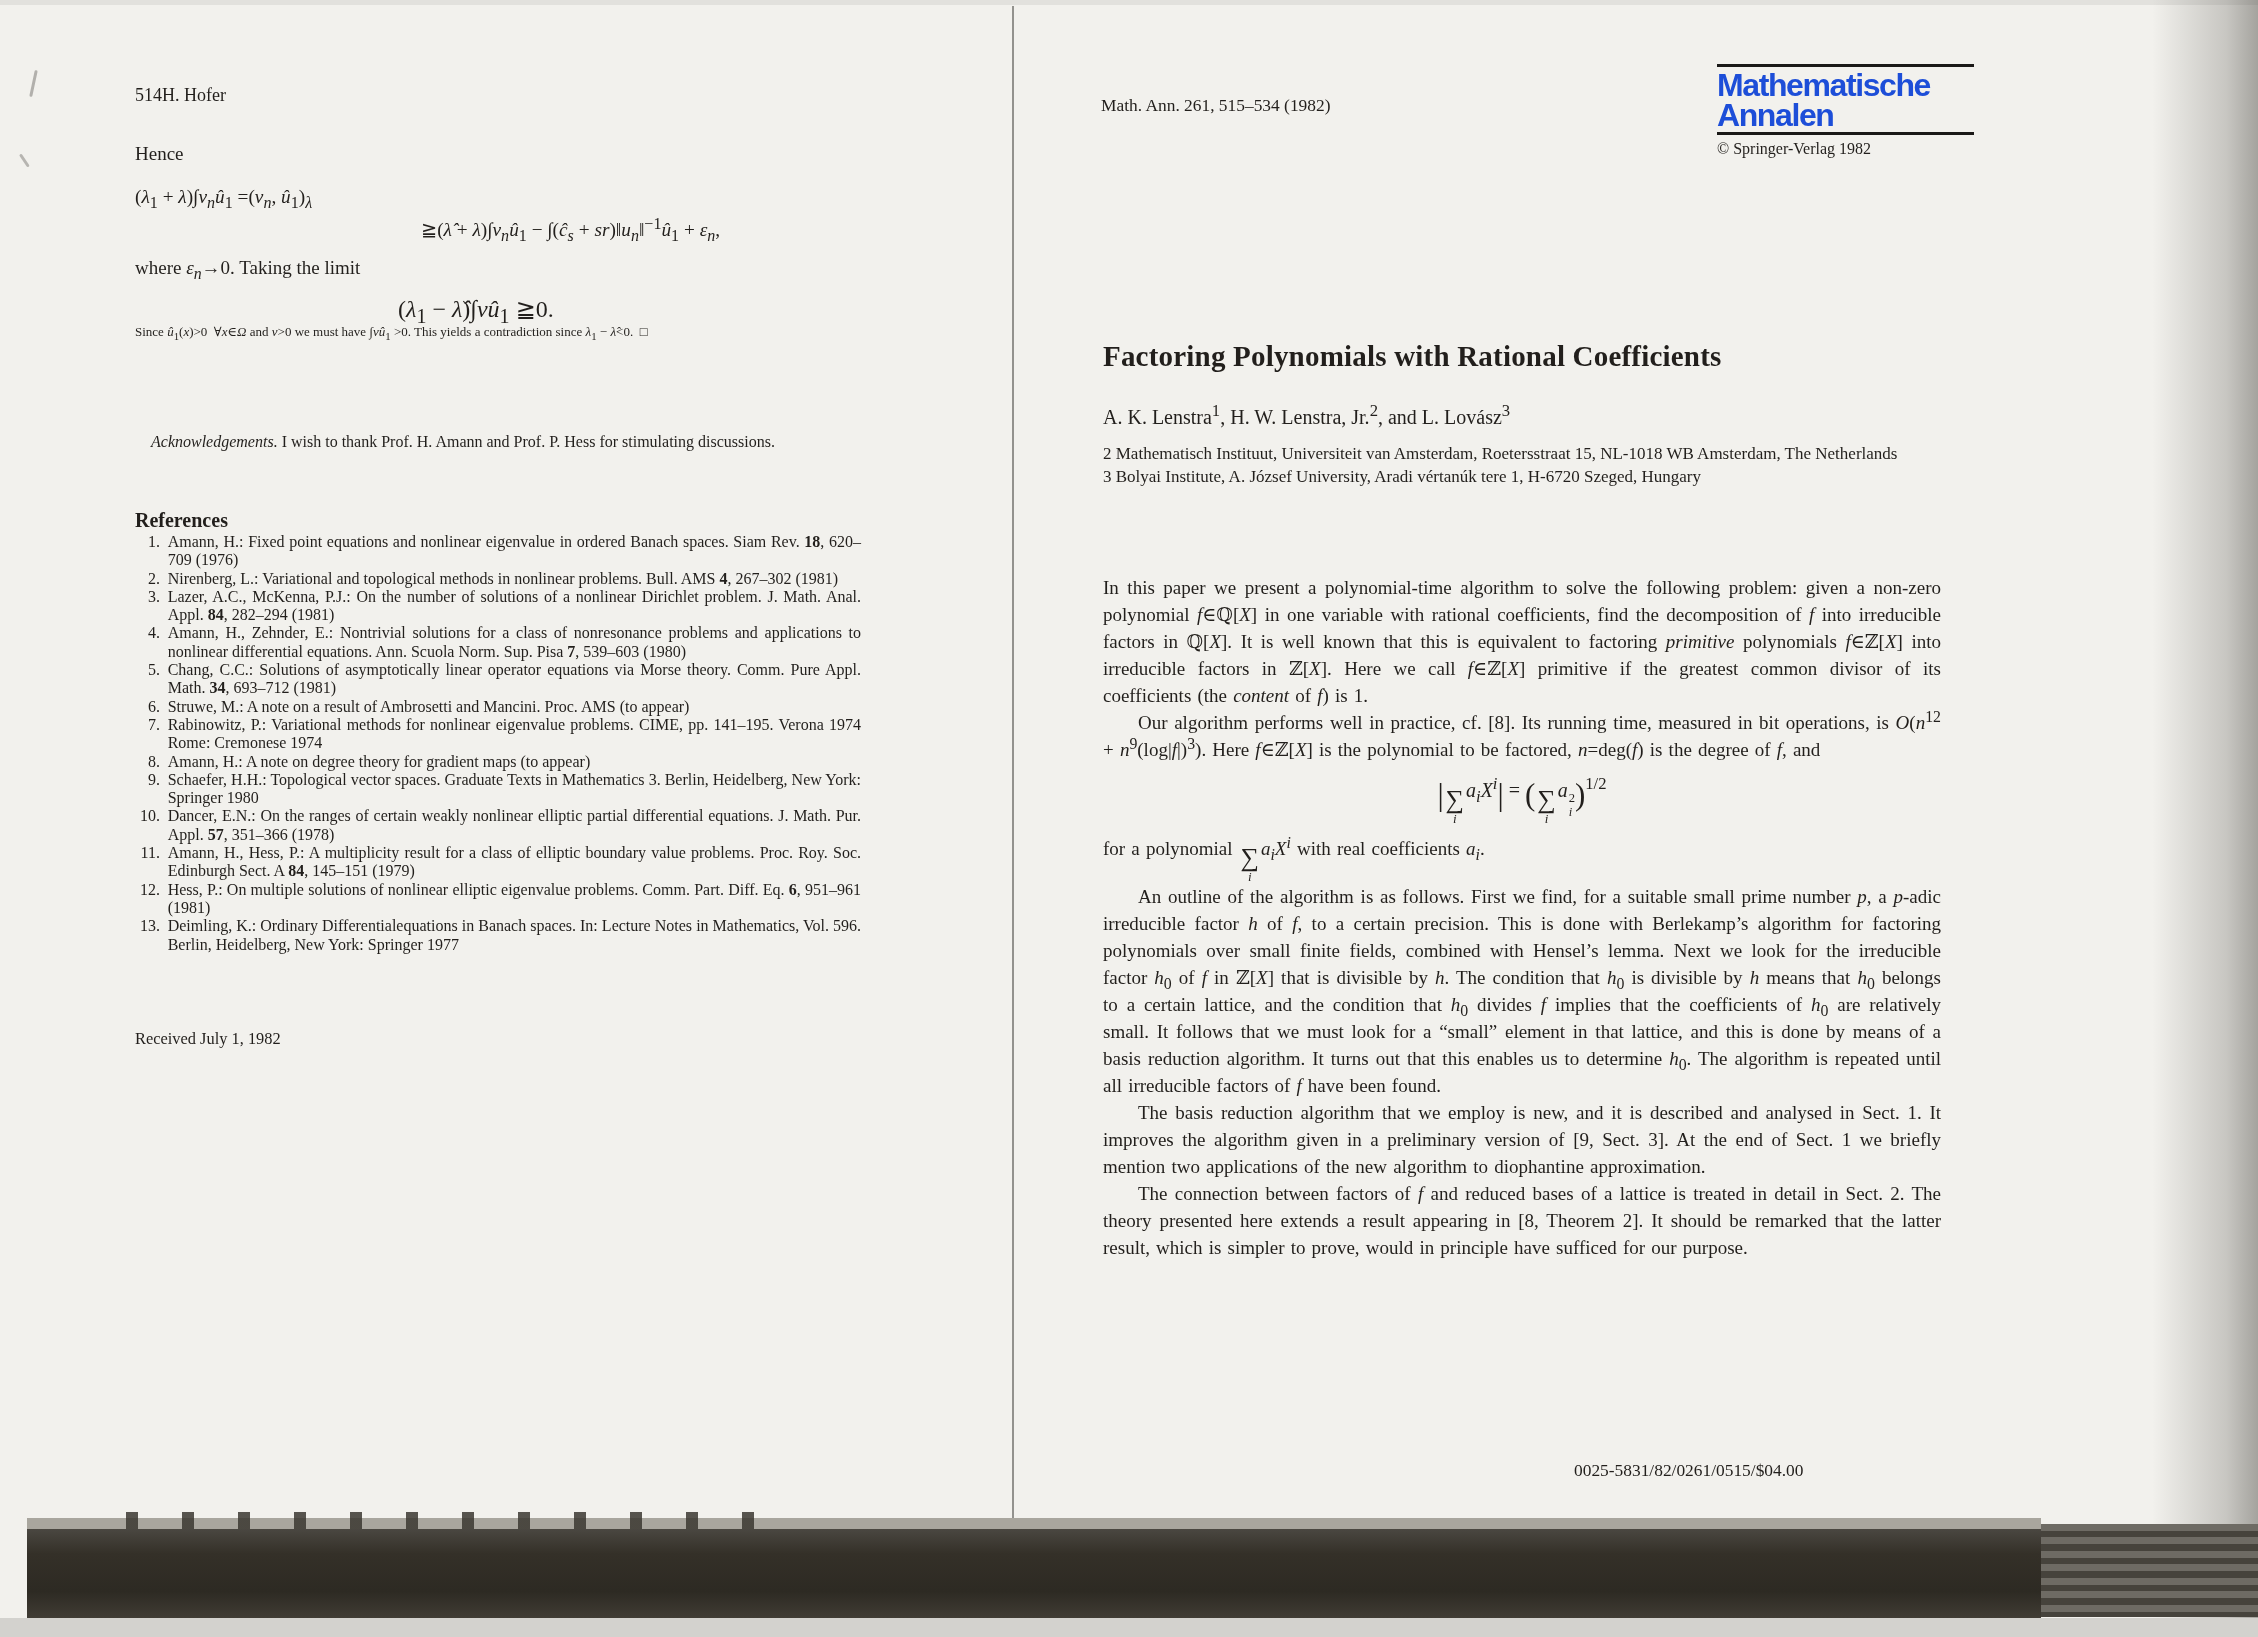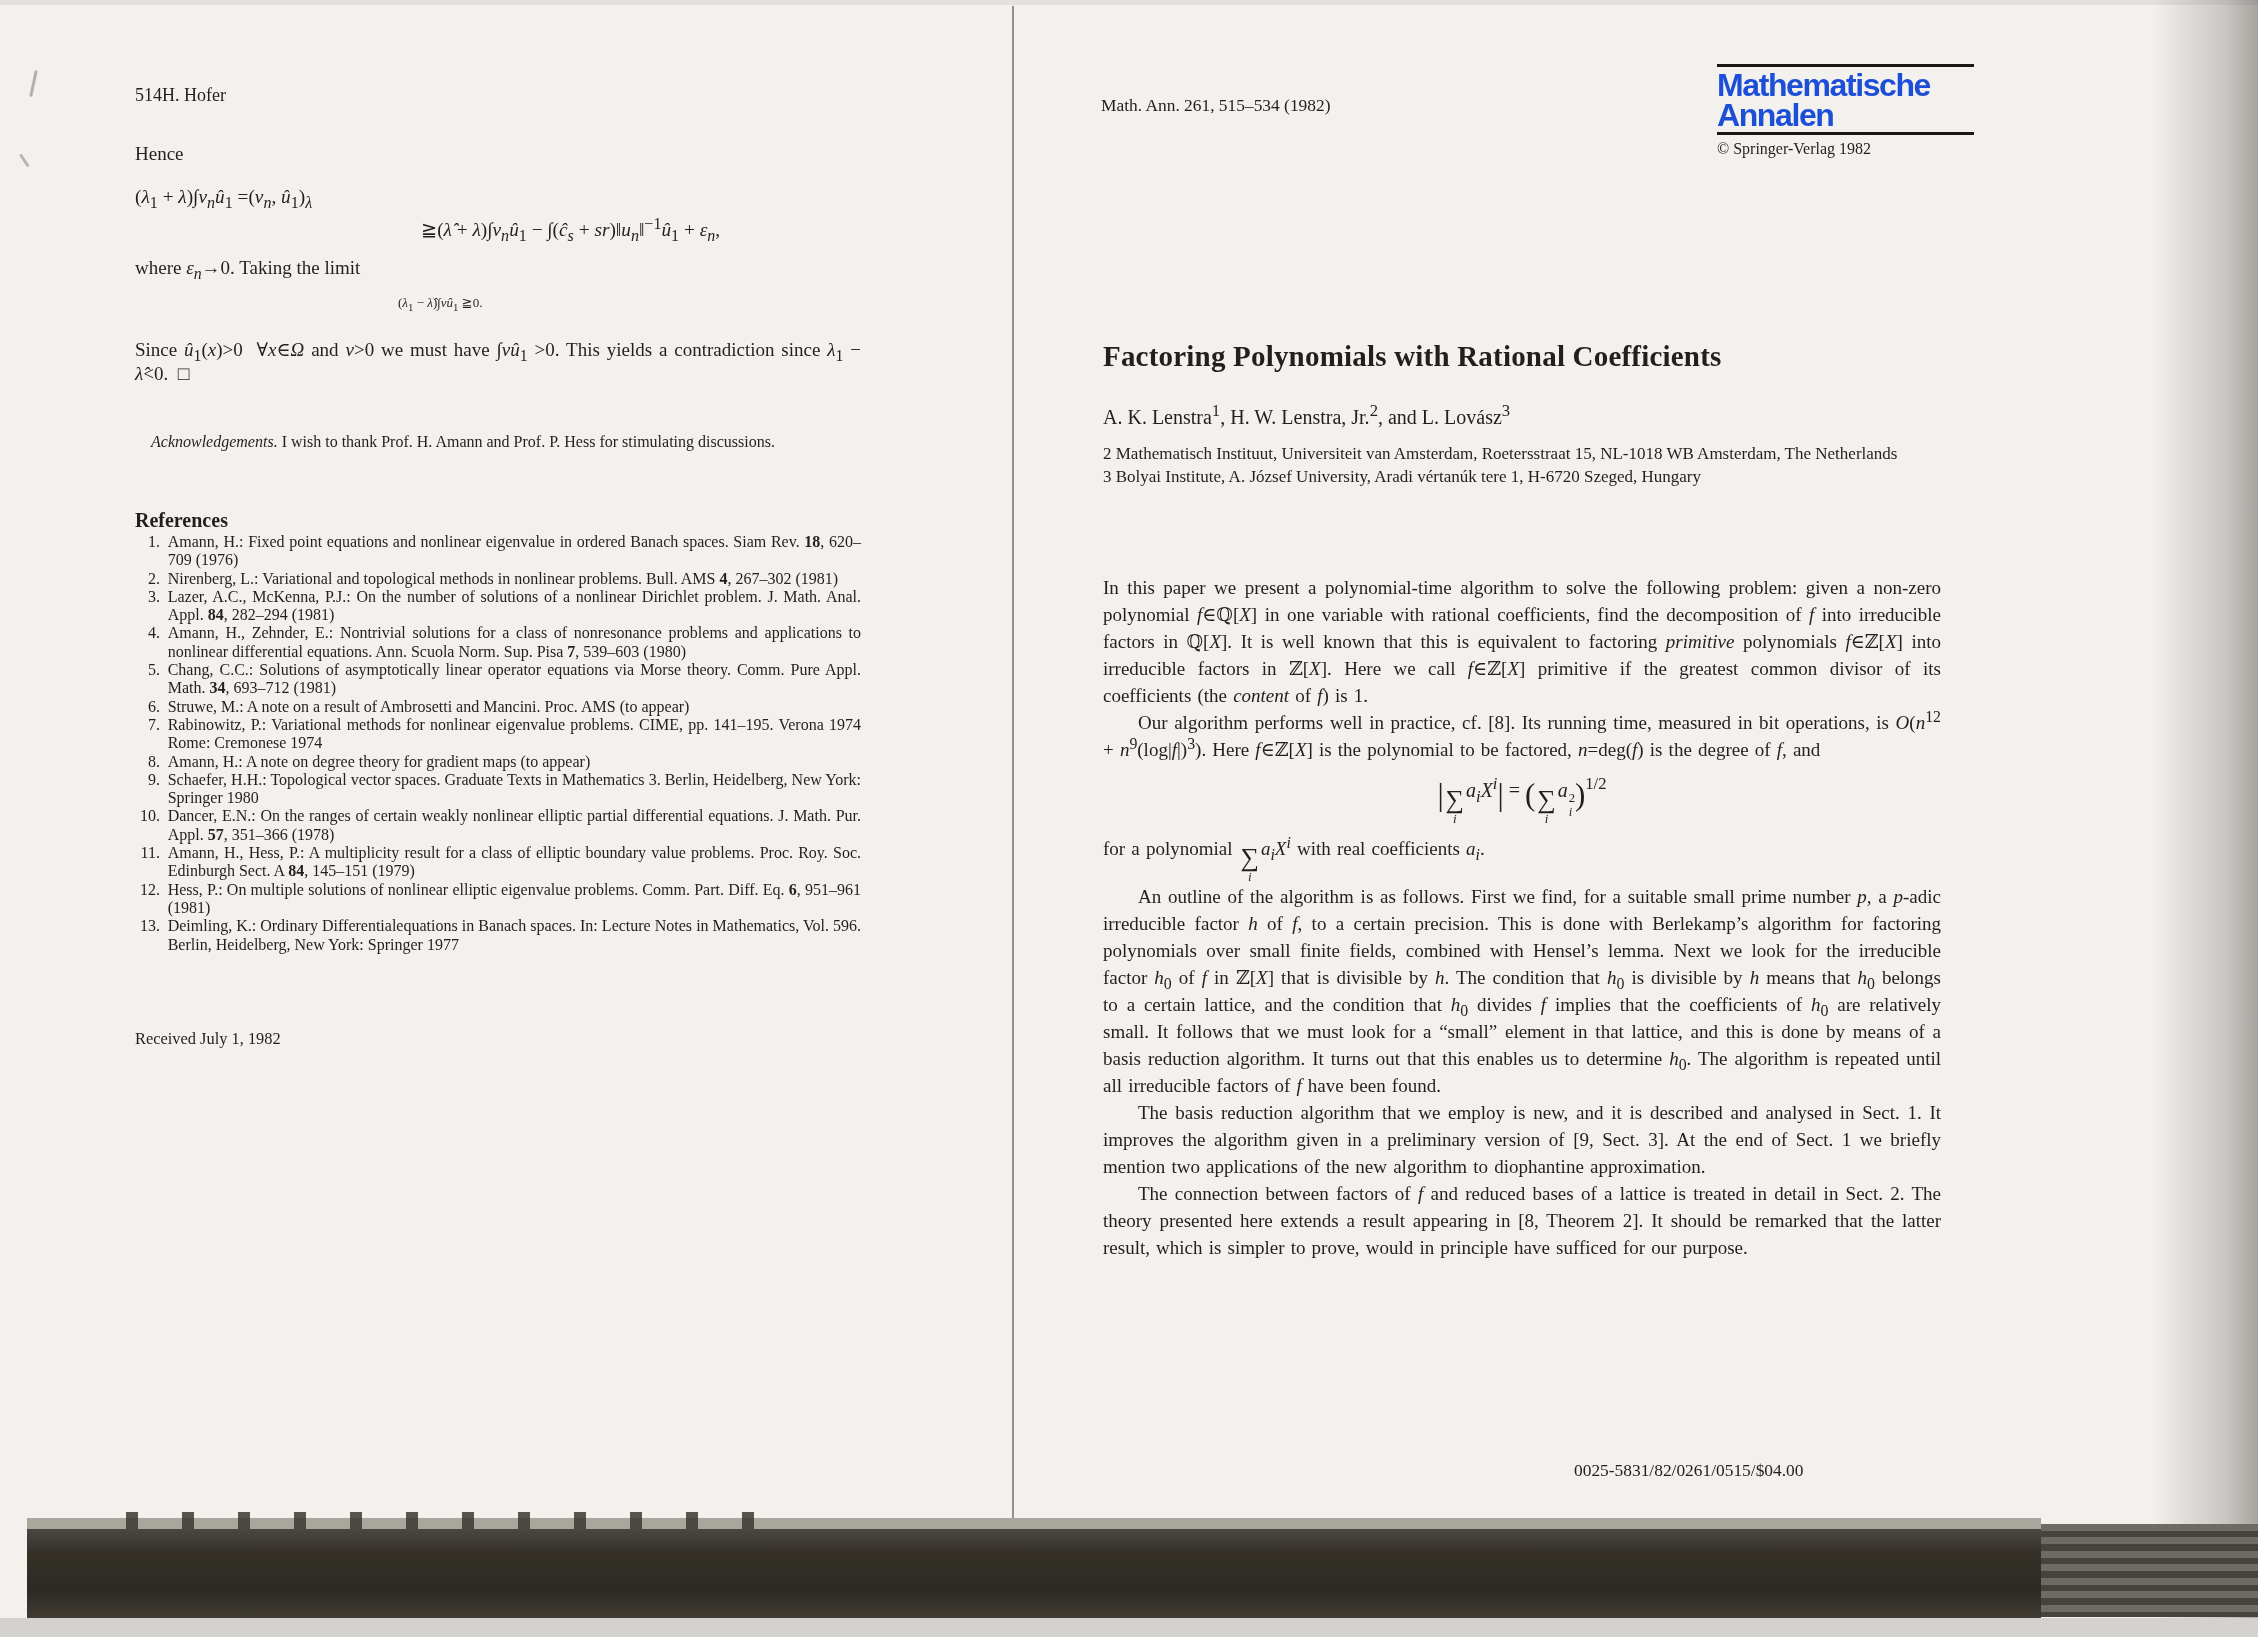--- a/index.html
+++ b/index.html
@@ -26,23 +26,23 @@
   .below-band{position:absolute;left:0;top:1618px;width:2258px;height:19.3px;background:#d3d2ce;}
   .pmark1{position:absolute;left:32px;top:70px;width:2.9px;height:27px;background:#8f8d89;border-radius:1.9px;transform:rotate(12deg);opacity:.65;}
   .pmark2{position:absolute;left:23px;top:153px;width:2.9px;height:15.4px;background:#8f8d89;border-radius:1.9px;transform:rotate(-34deg);opacity:.6;}
   
   .lp-header{position:absolute;left:135px;top:85px;width:784px;display:flex;font-size:18px;}
   .lp-hence{position:absolute;left:135px;top:143px;font-size:19px;}
   .lp-eq1{position:absolute;left:135px;top:180px;width:784px;font-size:19.3px;line-height:33px;}
   .lp-eq1 .l1{}
   .lp-eq1 .l2{margin-left:286px;}
   .lp-where{position:absolute;left:135px;top:257px;font-size:19px;}
-  .lp-eq2{position:absolute;left:135px;top:295px;font-size:13px;}
+  .lp-eq2{position:absolute;left:135px;top:295px;font-size:24px;}
   .lp-eq2 .l1{margin-left:263px;}
-  .lp-since{position:absolute;left:135px;top:338px;width:726px;font-size:19px;line-height:24px;text-align:justify;text-align-last:left;}
+  .lp-since{position:absolute;left:135px;top:320px;width:726px;font-size:13px;line-height:24px;text-align:justify;text-align-last:left;}
   .lp-acks{position:absolute;left:135px;top:433px;width:726px;font-size:16px;margin-left:16px;}
   .lp-refhead{position:absolute;left:135px;top:509px;font-size:20px;font-weight:bold;}
   .lp-refs{position:absolute;left:135px;top:533px;width:726px;font-size:16px;line-height:18.3px;}
   .ref{display:flex;gap:7.7px;}
   .ref .n{width:25px;flex:none;text-align:right;}
   .ref .t{flex:1;text-align:justify;text-align-last:left;}
   .lp-received{position:absolute;left:135px;top:1029px;font-size:16.4px;}
   
   .rp-journalref{position:absolute;left:1101px;top:95px;font-size:17.4px;}
   .rp-logo{position:absolute;left:1717px;top:64px;width:257px;}

